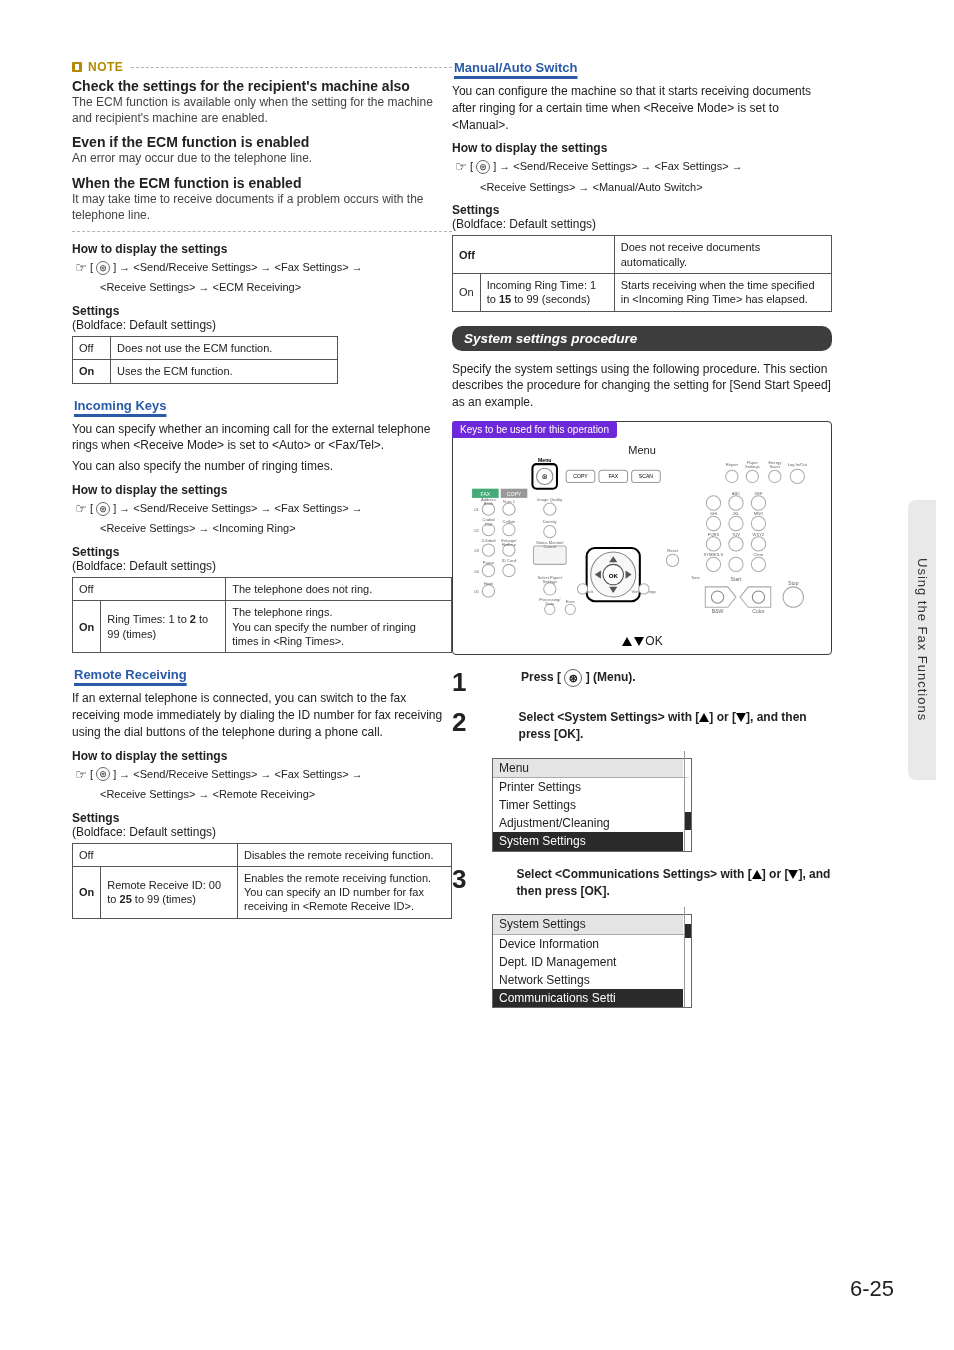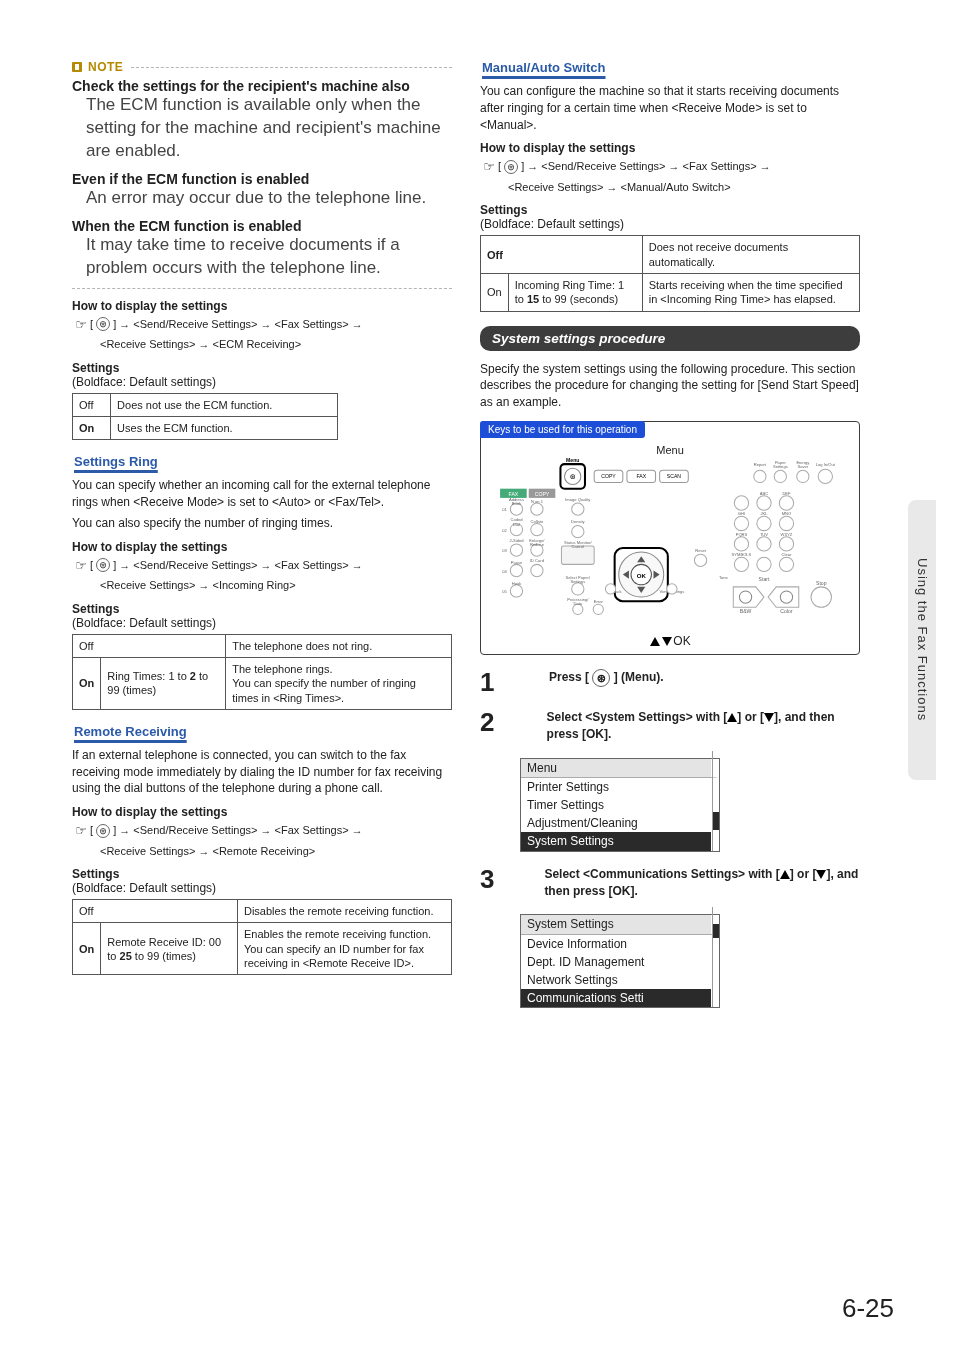--- a/index.html
+++ b/index.html
@@ -8,21 +8,20 @@
     font-size: 11px;
     color: #222;
     width: 954px;
     height: 1350px;
     position: relative;
     background: #fff;
   }
   .page {
     padding: 60px 60px 30px 72px;
     display: flex;
-    gap: 28px;
   }
   .col { flex: 1; min-width: 0; }
   .left { width: 380px; flex: none; }
   .right { width: 380px; flex: none; }
 
   .note-label {
     color: #b58a00;
     font-weight: bold;
     font-size: 12px;
     letter-spacing: 0.5px;
@@ -34,21 +33,21 @@
     content: "";
     flex: 1;
     border-top: 1px dashed #b5b5b5;
     margin-left: 6px;
   }
   .note-icon { width:10px; height:10px; display:inline-block; background:#b58a00; border-radius:1px; position:relative; margin-right:4px;}
   .note-icon::after{content:"";position:absolute;left:3px;top:2px;width:4px;height:6px;background:#fff;}
 
   .note-block { margin: 2px 0 8px 0; }
   .note-title { font-weight: bold; font-size: 14px; margin-top:4px;}
-  .note-body { font-size: 17px; color: #444; margin-left: 14px; line-height:1.35;}
+  .note-body { font-size: 12px; color: #444; line-height:1.35;}
 
   .dash-line { border-top: 1px dashed #b5b5b5; margin: 6px 0 10px 0; }
 
   .h4 { font-weight: bold; font-size: 12px; margin-bottom:2px;}
   .settings-label {font-weight:bold;font-size:12px;margin-top:8px;}
   .sub {font-size:12px;margin-bottom:4px;}
 
   .path-line {font-size:11px; margin-left:0px; line-height:1.5; margin-bottom:2px;}
   .path-indent {margin-left: 28px;}
   .hand {display:inline-block; width:18px; text-align:center; font-size:13px; vertical-align:middle;}
@@ -99,21 +98,21 @@
     font-style: italic;
   }
 
   .keys-box {
     border:1px solid #3d3d3d;
     border-radius:4px;
     margin-top:10px;
     padding-bottom:6px;
   }
   .keys-head{
-    background:#1d4ed8;color:#fff;font-size:10px;
+    background:#6d28d9;color:#fff;font-size:10px;
     display:inline-block;padding:3px 8px;border-radius:3px 3px 3px 0;
     margin:-1px 0 4px -1px;
   }
   .panel-svg{display:block;margin:2px auto 0;width:92%;}
 
   .step { display:flex; gap:10px; margin:14px 0 6px 0; align-items:flex-start;}
   .step-num {font-size:26px;font-weight:900;line-height:1;width:20px;}
   .step-text {font-size:12px;font-weight:bold;line-height:1.45;padding-left:39px;}
   .tri {display:inline-block;width:0;height:0;vertical-align:middle;}
   .tri.up{border-left:5px solid transparent;border-right:5px solid transparent;border-bottom:9px solid #000;}
@@ -143,22 +142,22 @@
   }
   .side-tab span{
     writing-mode:vertical-rl;
     font-size:13px;
     color:#333;
     letter-spacing:1px;
   }
 
   .page-num{
     position:absolute;
-    right:60px;bottom:26px;
-    font-size:26px;
+    right:60px;bottom:48px;
+    font-size:22px;
     margin-top:16px;
   }
 
   .ok-line{text-align:center;font-size:12px;margin-top:2px;}
   .ok-line .tri{margin:0 1px;}
 </style>
 </head>
 <body>
 
 <div class="page">
@@ -199,21 +198,21 @@
             <td>Does not use the ECM function.</td>
           </tr>
       <tr>
             <td class="bold">On</td>
             <td>Uses the ECM function.</td>
           </tr>
     </tbody>
       </table>
 
     
-    <div class="topic">Settings Ring</div>
+    <div class="topic">Incoming Keys</div>
     <p class="body">You can specify whether an incoming call for the external telephone rings when &lt;Receive Mode&gt; is set to &lt;Auto&gt; or &lt;Fax/Tel&gt;.</p>
     <p class="body">You can also specify the number of ringing times.</p>
 
     <div class="h4" style="margin-top:8px">How to display the settings</div>
     <div class="path-line">
       <span class="hand">☞</span>[ <span class="menu-btn">⊛</span><span> ] → &lt;Send/Receive Settings&gt; → &lt;Fax Settings&gt; →</span>
     </div>
     <div class="path-line path-indent">&lt;Receive Settings&gt; → &lt;Incoming Ring&gt;</div>
 
     <div class="settings-label">Settings</div>

